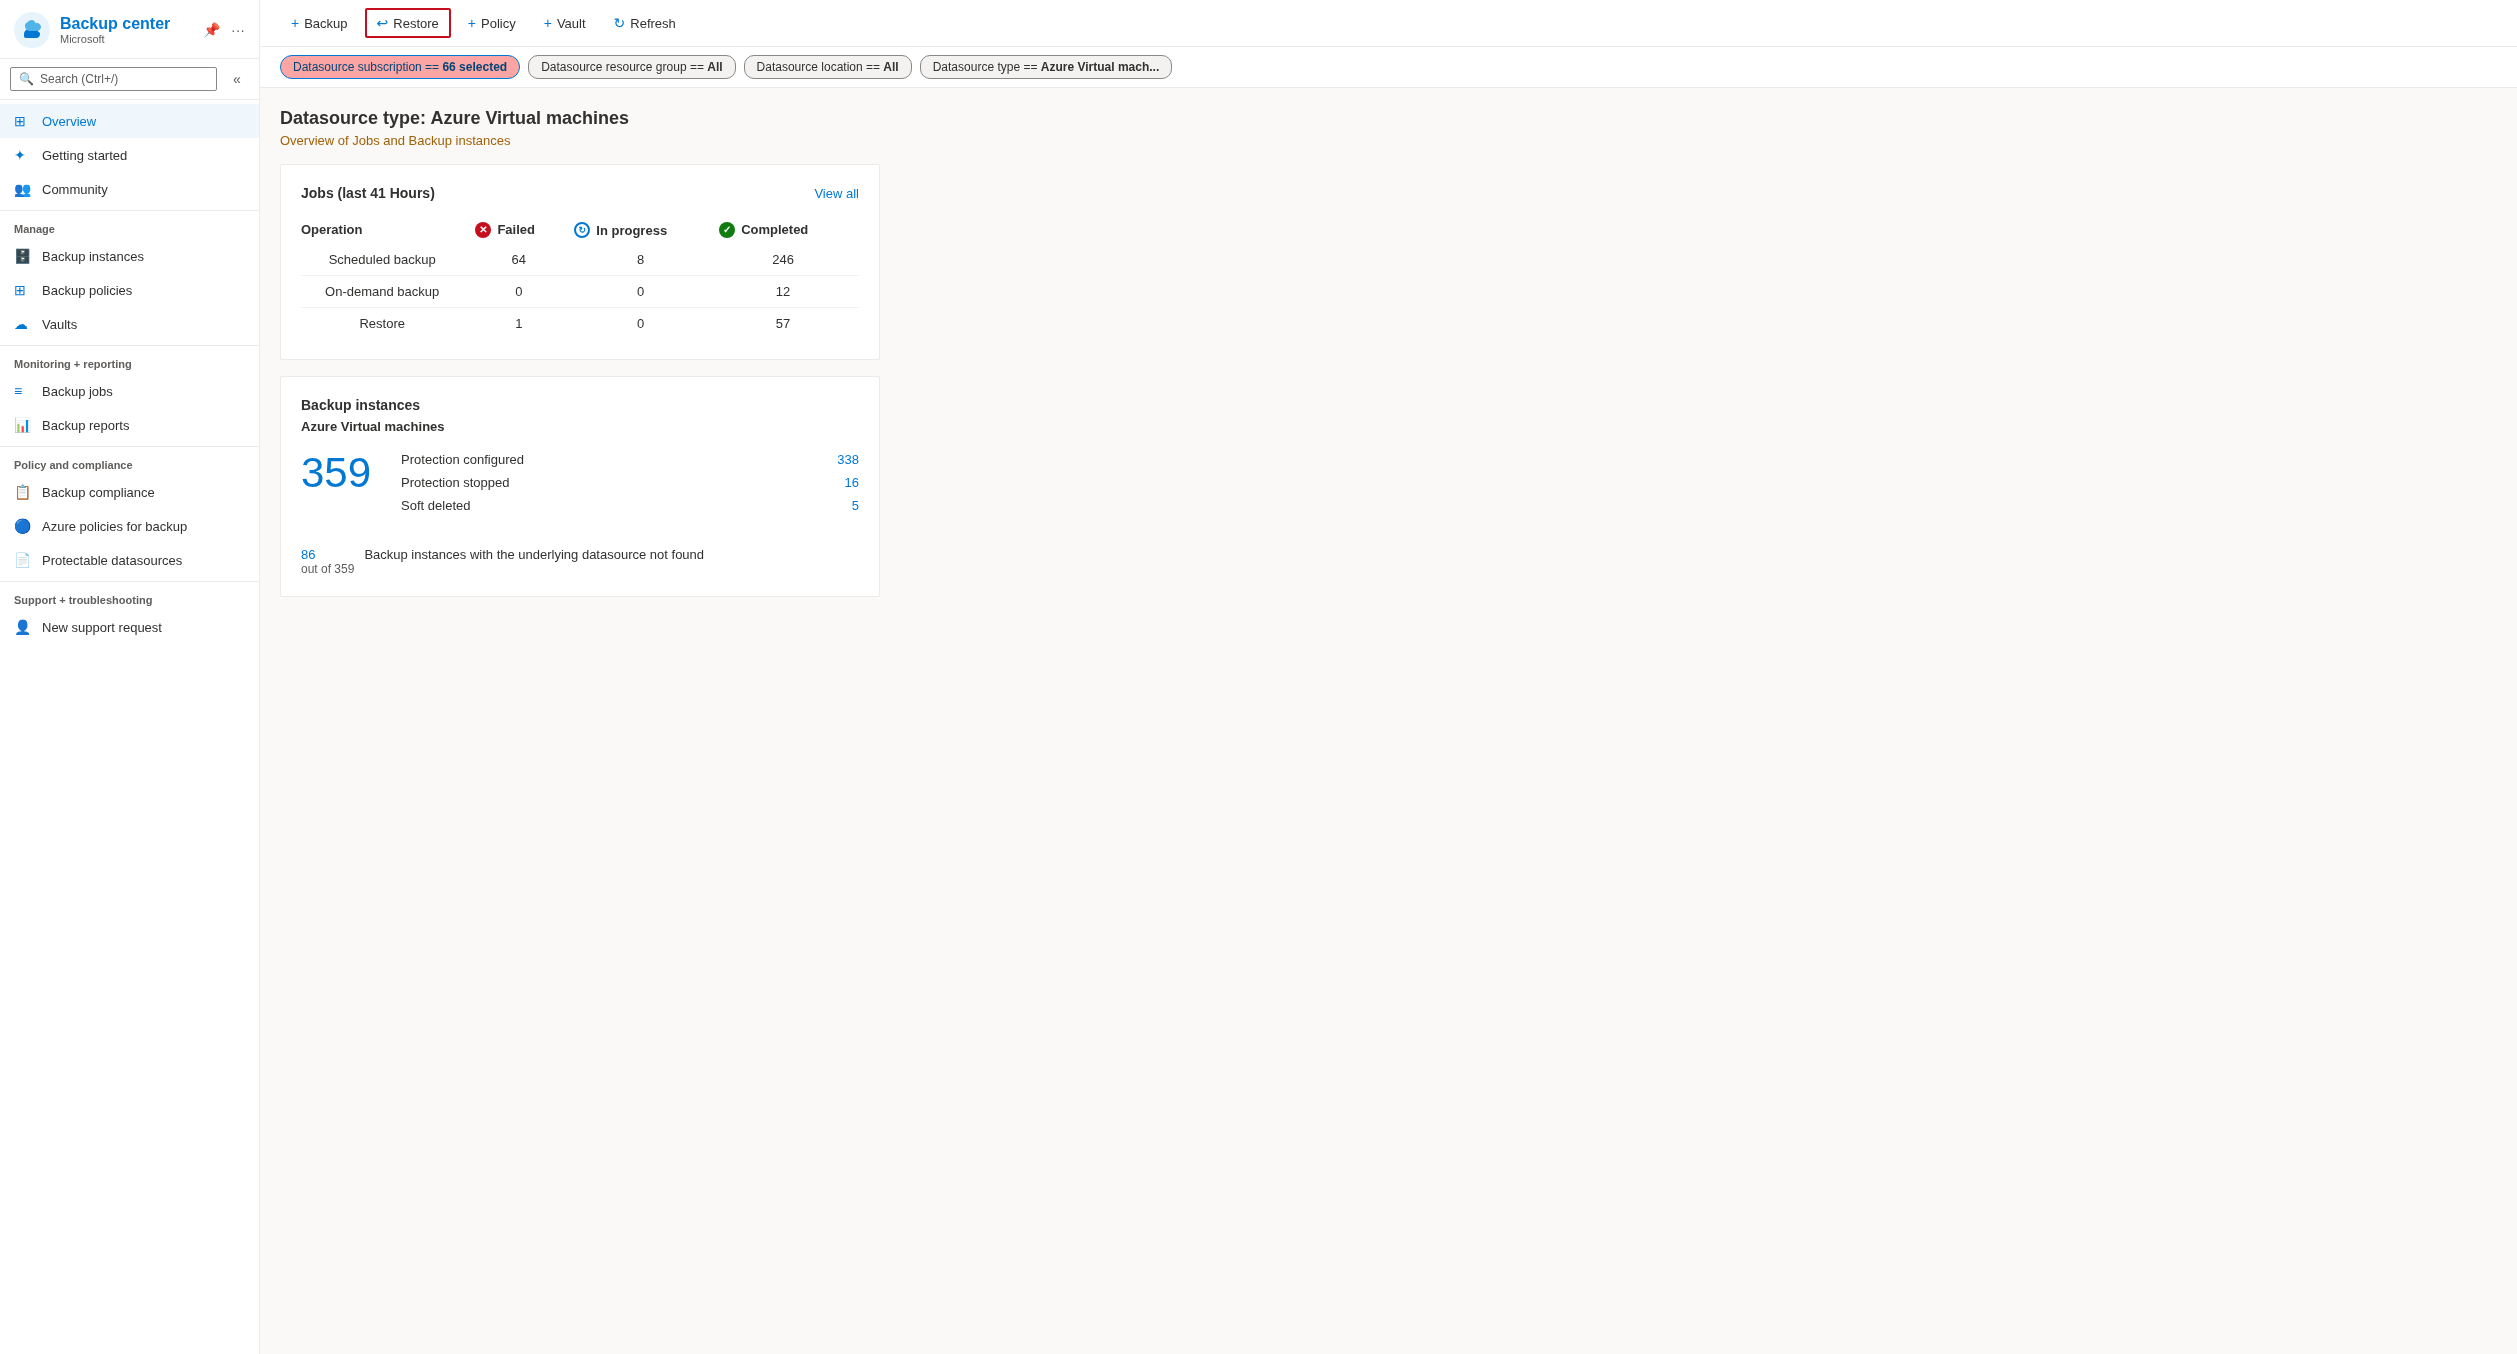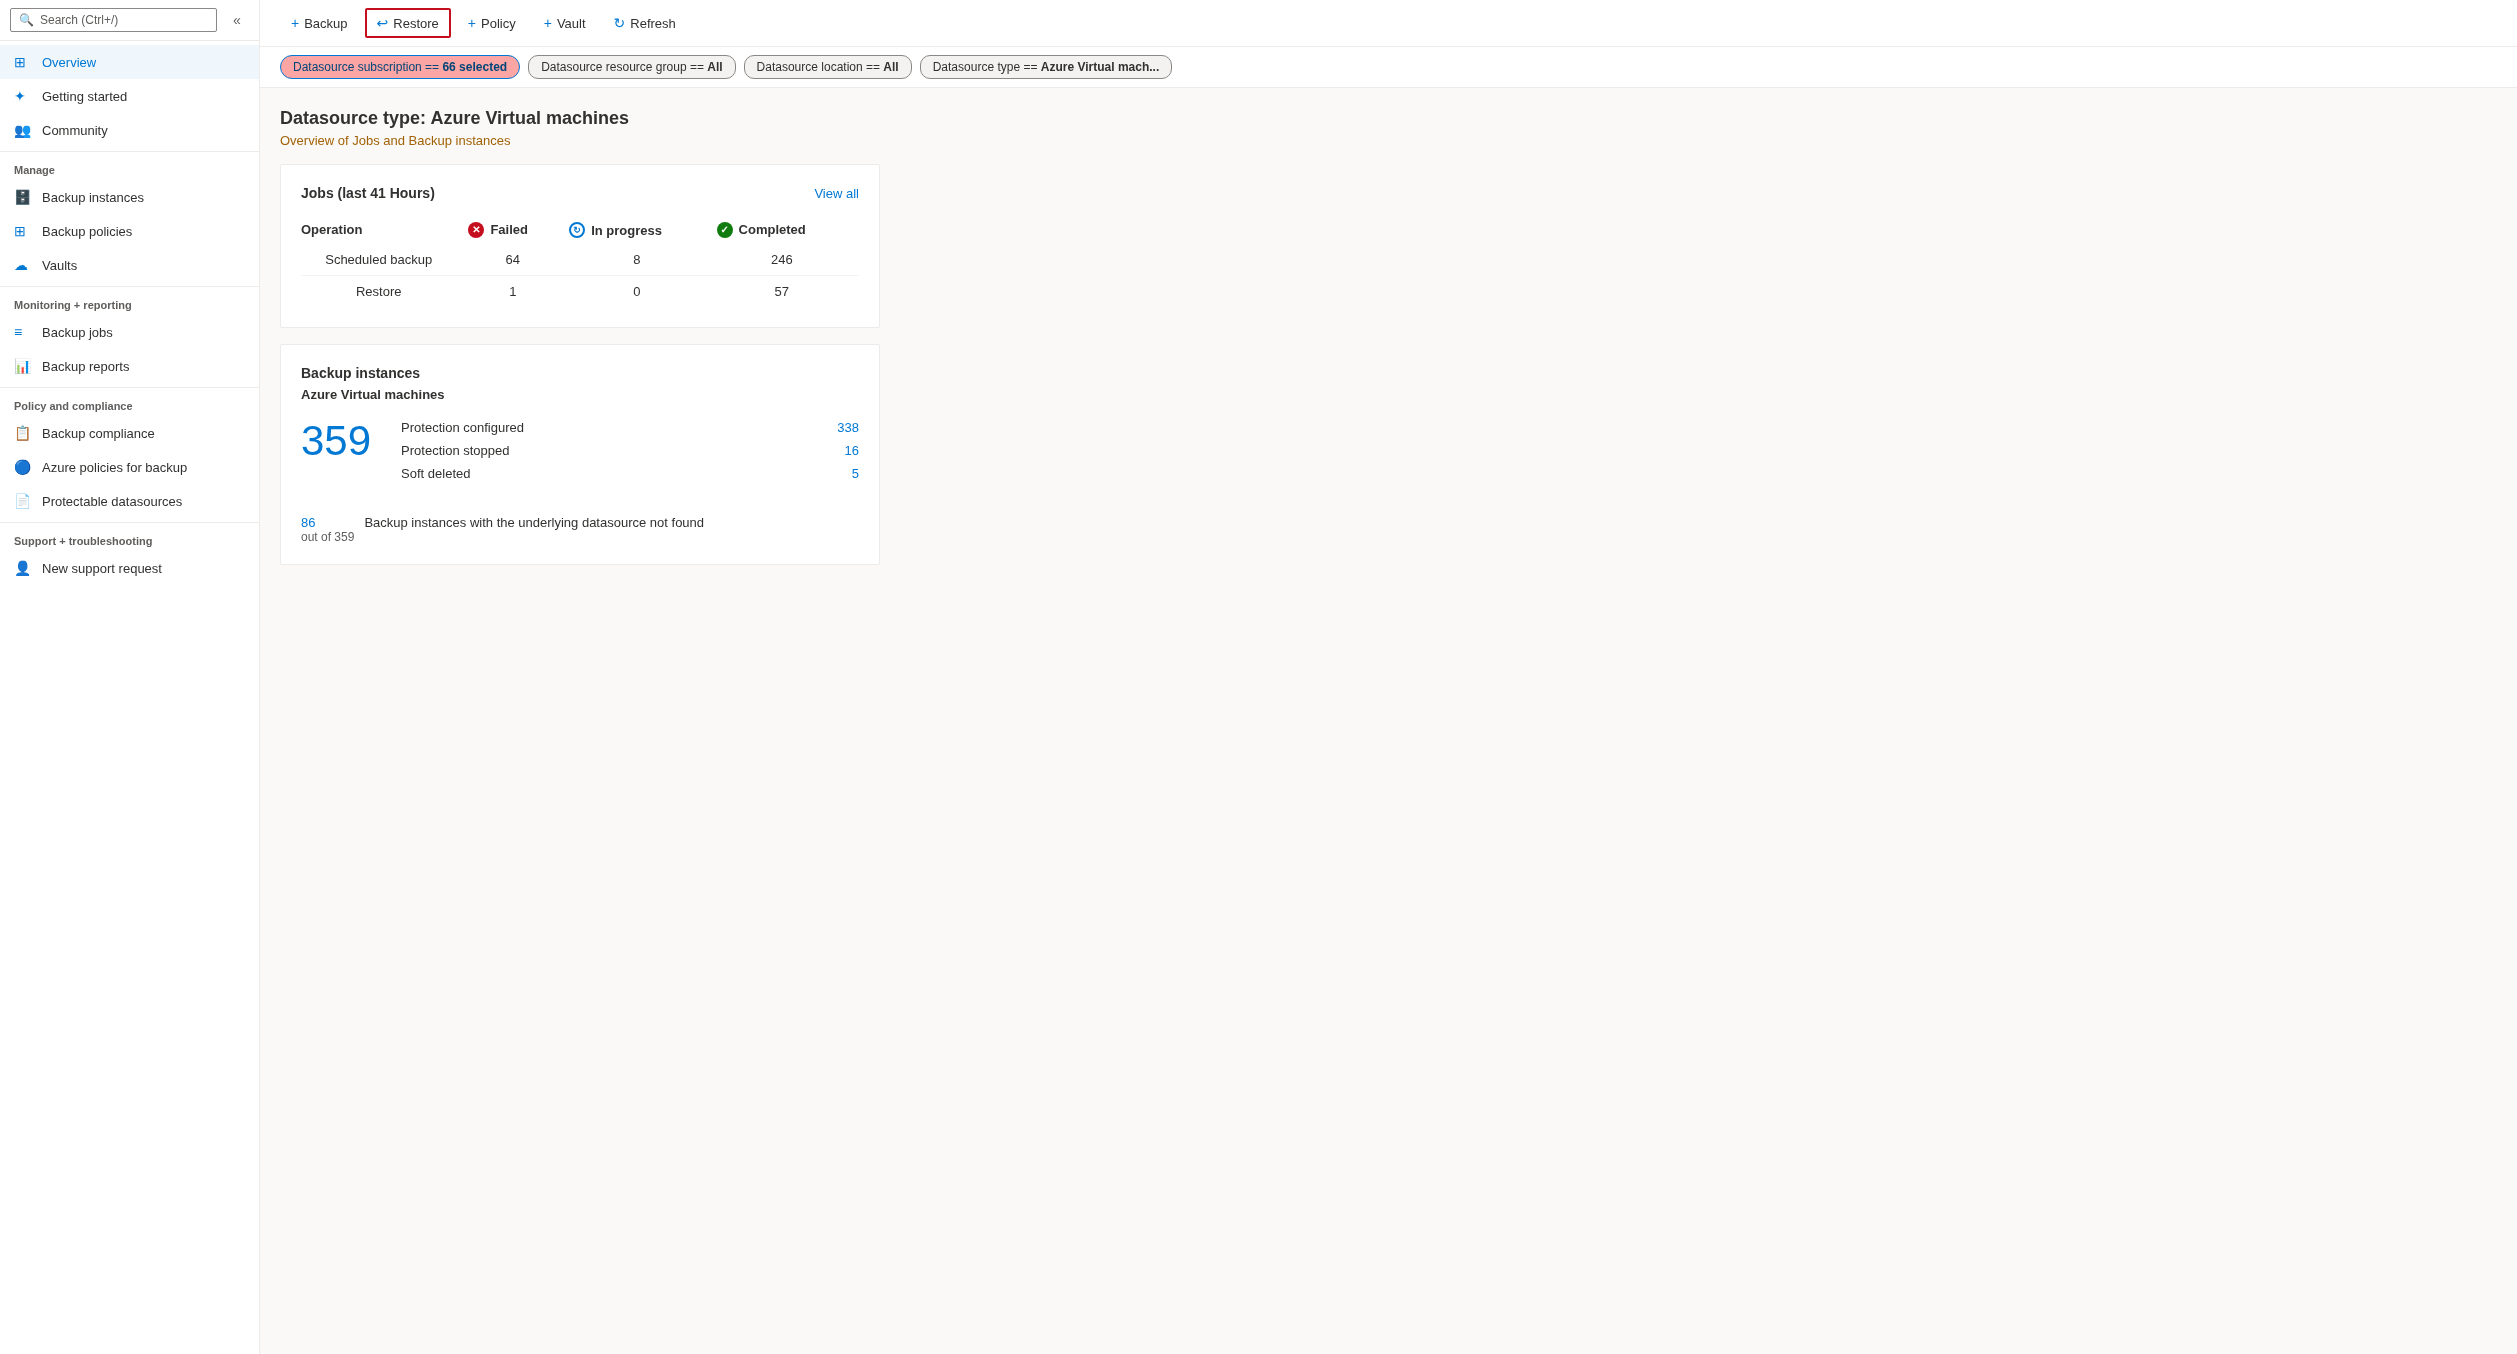--- a/index.html
+++ b/index.html
@@ -68,20 +68,33 @@
     .footer-label { font-size: 13px; color: #323130; }
     .footer-sub { font-size: 12px; color: #605e5c; }
 
     
     .cloud-icon { width: 36px; height: 36px; }
   </style>
 </head>
 <body>
 
 <div class="sidebar">
+  <div class="sidebar-header">
+    <svg class="cloud-icon" viewBox="0 0 36 36" fill="none" xmlns="http://www.w3.org/2000/svg">
+      <circle cx="18" cy="18" r="18" fill="#e8f4fc"></circle>
+      <path d="M10 22c0-2.2 1.5-4 3.5-4.4C14 15.5 16 14 18.5 14c3 0 5.5 2.2 5.5 5 0 .2 0 .4-.02.6C25.4 20 26 21 26 22.2 26 24.3 24.3 26 22.2 26H11.8C10.8 26 10 25.1 10 24v-2z" fill="#0078d4"></path>
+      <path d="M18 8c-2 0-3.8 1-4.8 2.6C11.8 11 11 12.4 11 14c0 2.8 2.2 5 5 5h7c2.2 0 4-1.8 4-4s-1.8-4-4-4c-.4 0-.8.1-1.2.2C21 9.5 19.6 8 18 8z" fill="#50b4e8"></path>
+    </svg>
+    <div>
+      <div style="font-size:16px;font-weight:600;color:#0078d4;">Backup center</div>
+      <div style="font-size:11px;color:#605e5c;">Microsoft</div>
+    </div>
+    <span style="margin-left:auto;font-size:14px;color:#605e5c;cursor:pointer;">📌</span>
+    <span style="font-size:14px;color:#605e5c;cursor:pointer;">···</span>
+  </div>
 
   <div class="sidebar-search">
     <div class="sidebar-search-box">
       <span>🔍</span>
       <span style="color:#605e5c;font-size:12px;">Search (Ctrl+/)</span>
     </div>
     <div class="collapse-btn">
       <span>«</span>
     </div>
   </div>
@@ -224,20 +237,26 @@
           </tr>
         </thead>
         <tbody id="jobs-tbody">
         <tr>
               <td>Scheduled backup</td>
               <td class="col-failed">64</td>
               <td class="col-inprogress">8</td>
               <td class="col-completed">246</td>
             </tr>
             <tr>
+              <td>On-demand backup</td>
+              <td class="col-neutral">0</td>
+              <td class="col-neutral">0</td>
+              <td class="col-completed">12</td>
+            </tr>
+            <tr>
               <td>Restore</td>
               <td class="col-failed">1</td>
               <td class="col-neutral">0</td>
               <td class="col-completed">57</td>
             </tr>
           </tbody>
       </table>
     </div>
 
     <div class="card" style="max-width:600px;">

